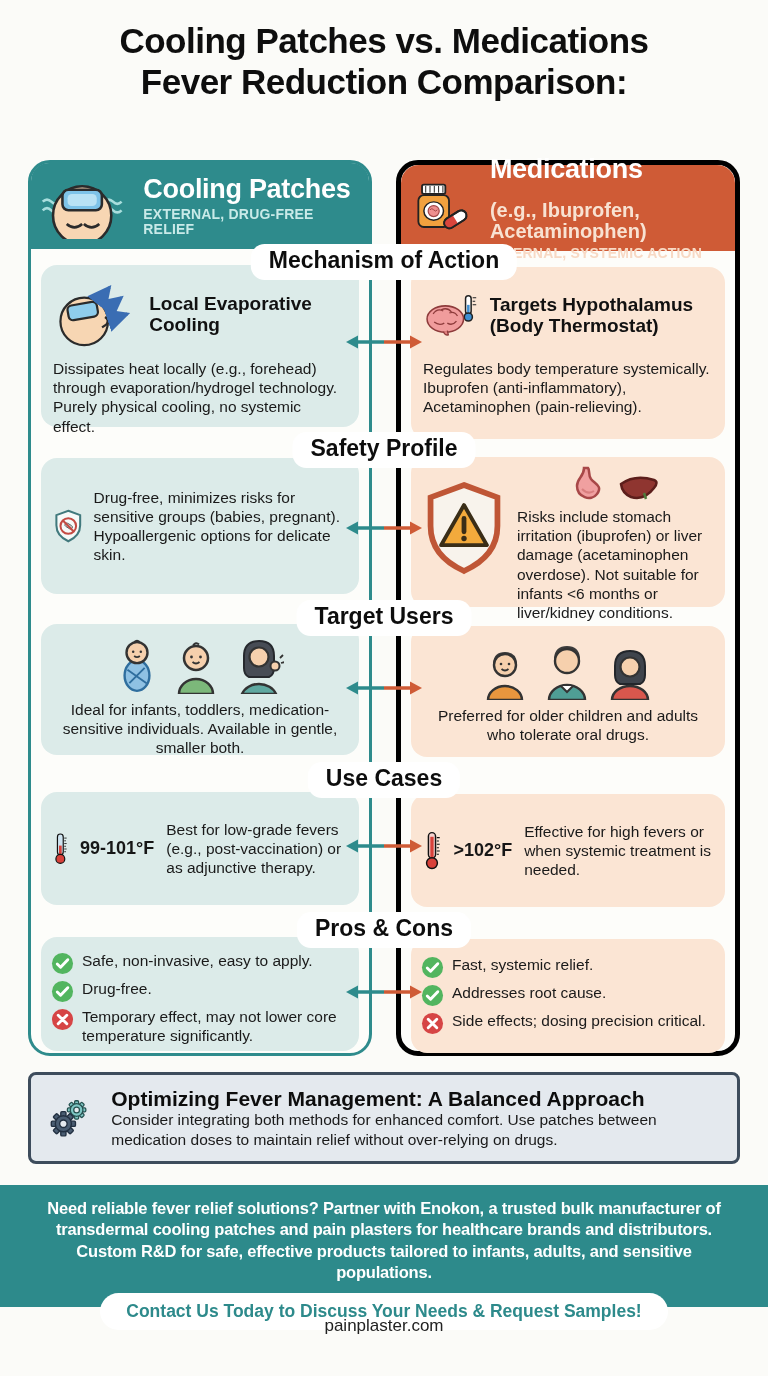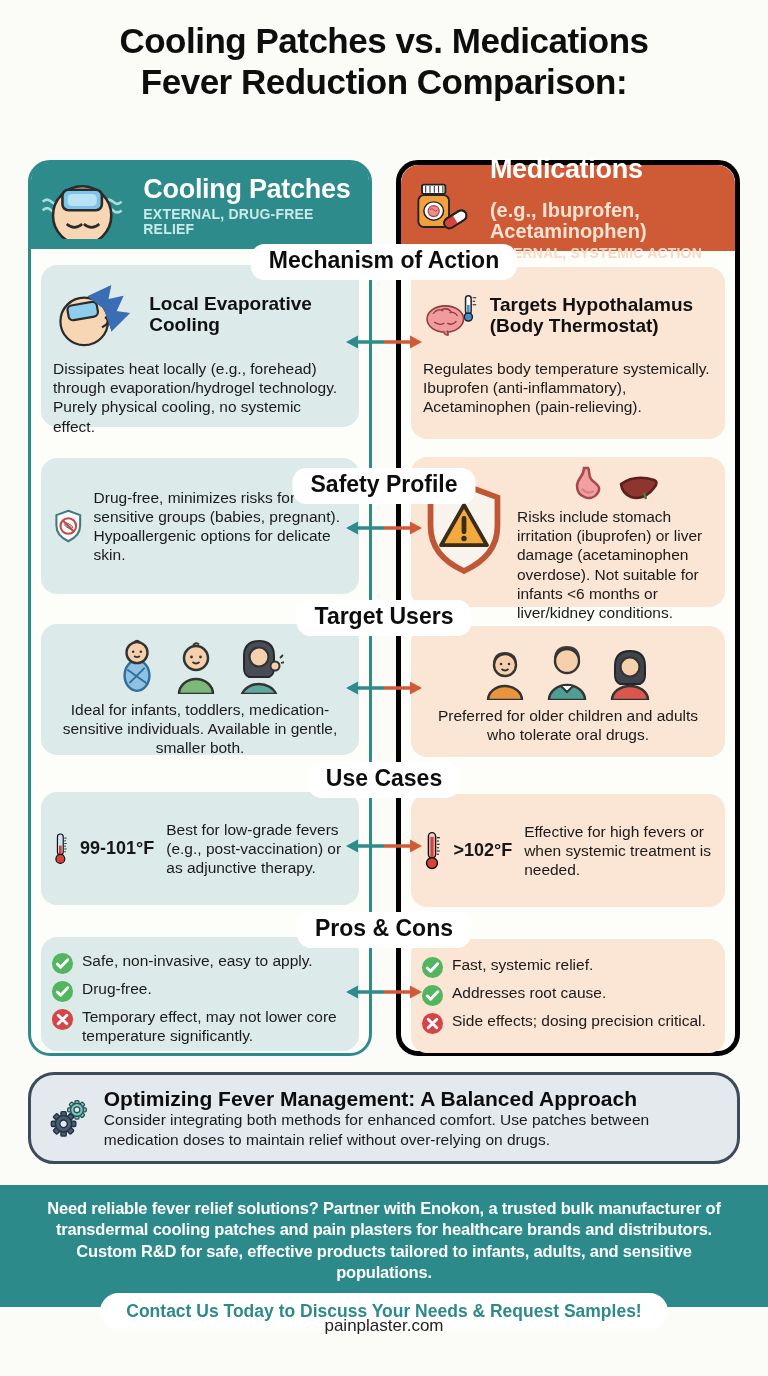--- a/index.html
+++ b/index.html
@@ -47,22 +47,22 @@
   .arrow{position:absolute;left:50%;transform:translateX(-50%);z-index:5;width:78px;height:20px;}
 
   .icon-row{display:flex;justify-content:center;align-items:flex-end;gap:16px;margin:2px 0 4px;}
   .pill-line{display:flex;align-items:flex-start;gap:8px;margin:4px 0;}
   .pill-line .badge{flex:0 0 auto;margin-top:1px;}
   .pill-line .card-text{margin-top:0;}
   .temp-label{font-size:18px;font-weight:bold;white-space:nowrap;margin:0 2px;}
 
   
   .summary{position:absolute;top:1072px;left:28px;width:712px;height:92px;box-sizing:border-box;
-    background:#e4e9ee;border:3px solid #3d4c5c;border-radius:26px;
-    display:flex;align-items:center;gap:14px;padding:0 18px;}
+    background:#e4e9ee;border:3px solid #3d4c5c;border-radius:8px;
+    display:flex;align-items:center;gap:22px;padding:0 18px;}
   .summary-heading{font-size:21px;font-weight:bold;color:#0d0d0d;line-height:1.1;}
   .summary-text{font-size:15.5px;line-height:1.25;color:#1a1a1a;}
 
   
   .footer{position:absolute;top:1185px;left:0;width:768px;height:122px;background:#2d8a8b;color:#fff;text-align:center;box-sizing:border-box;padding-top:13px;}
   .footer-text{width:688px;margin:0 auto;font-size:16.5px;line-height:1.3;font-weight:bold;letter-spacing:-0.2px;}
   .contact-btn{margin-top:9px;background:#fff;color:#2d8a8b;font-family:"Liberation Sans",sans-serif;
     font-size:17.5px;font-weight:bold;border:none;border-radius:24px;padding:8px 26px;cursor:pointer;}
 
   .brand-block{position:absolute;top:1314px;left:0;width:768px;text-align:center;}
@@ -320,21 +320,21 @@
           <svg class="badge" width="23" height="23" viewBox="0 0 24 24">
             <circle cx="12" cy="12" r="11" fill="#d64545"></circle>
               <path d="M7.5 7.5 L16.5 16.5 M16.5 7.5 L7.5 16.5" stroke="#fff" stroke-width="3" stroke-linecap="round"></path>
           </svg>
           <div class="card-text">Side effects; dosing precision critical.</div>
         </div>
       </div>
     </div>
 
     <div class="section-label" style="top:84px;">Mechanism of Action</div>
-    <div class="section-label" style="top:272px;margin-top:36px;">Safety Profile</div>
+    <div class="section-label" style="top:272px;">Safety Profile</div>
     <div class="section-label" style="top:440px;">Target Users</div>
     <div class="section-label" style="top:602px;">Use Cases</div>
     <div class="section-label" style="top:752px;">Pros &amp; Cons</div>
 
     <svg class="arrow" style="top:172px;" viewBox="0 0 78 20">
       <path d="M39 10 H11" stroke="#2e8b8c" stroke-width="3.5"></path>
         <polygon points="13,3.5 1,10 13,16.5" fill="#2e8b8c"></polygon>
       <path d="M39 10 H67" stroke="#cf5b36" stroke-width="3.5"></path>
         <polygon points="65,3.5 77,10 65,16.5" fill="#cf5b36"></polygon>
     </svg>

